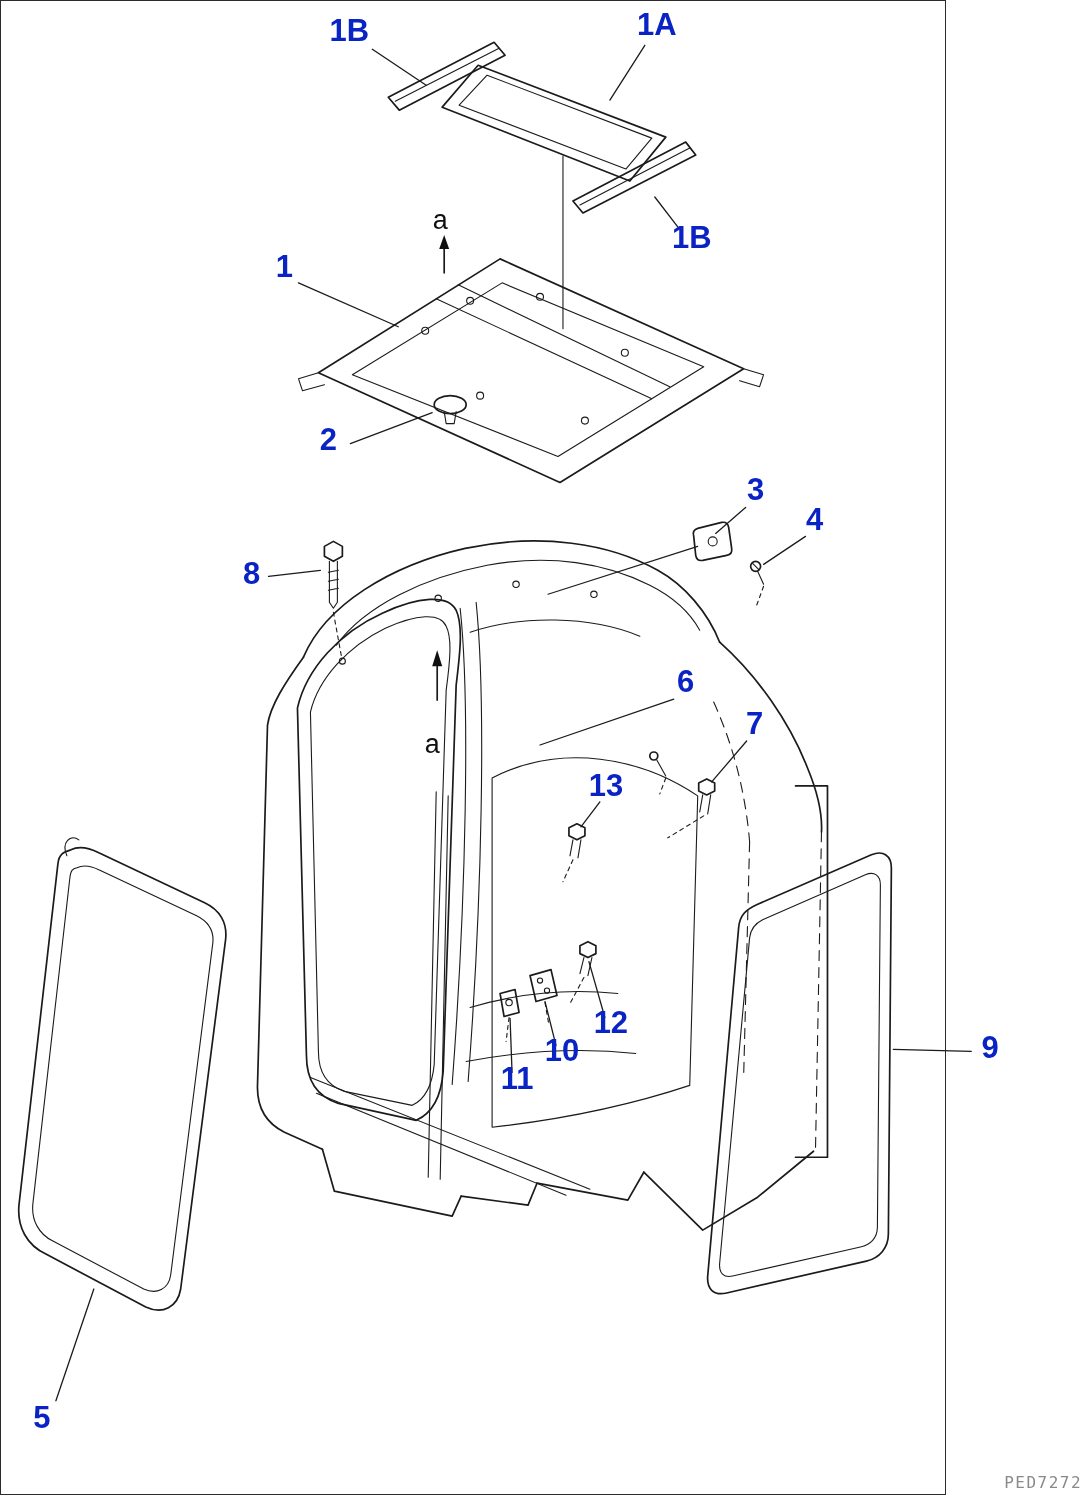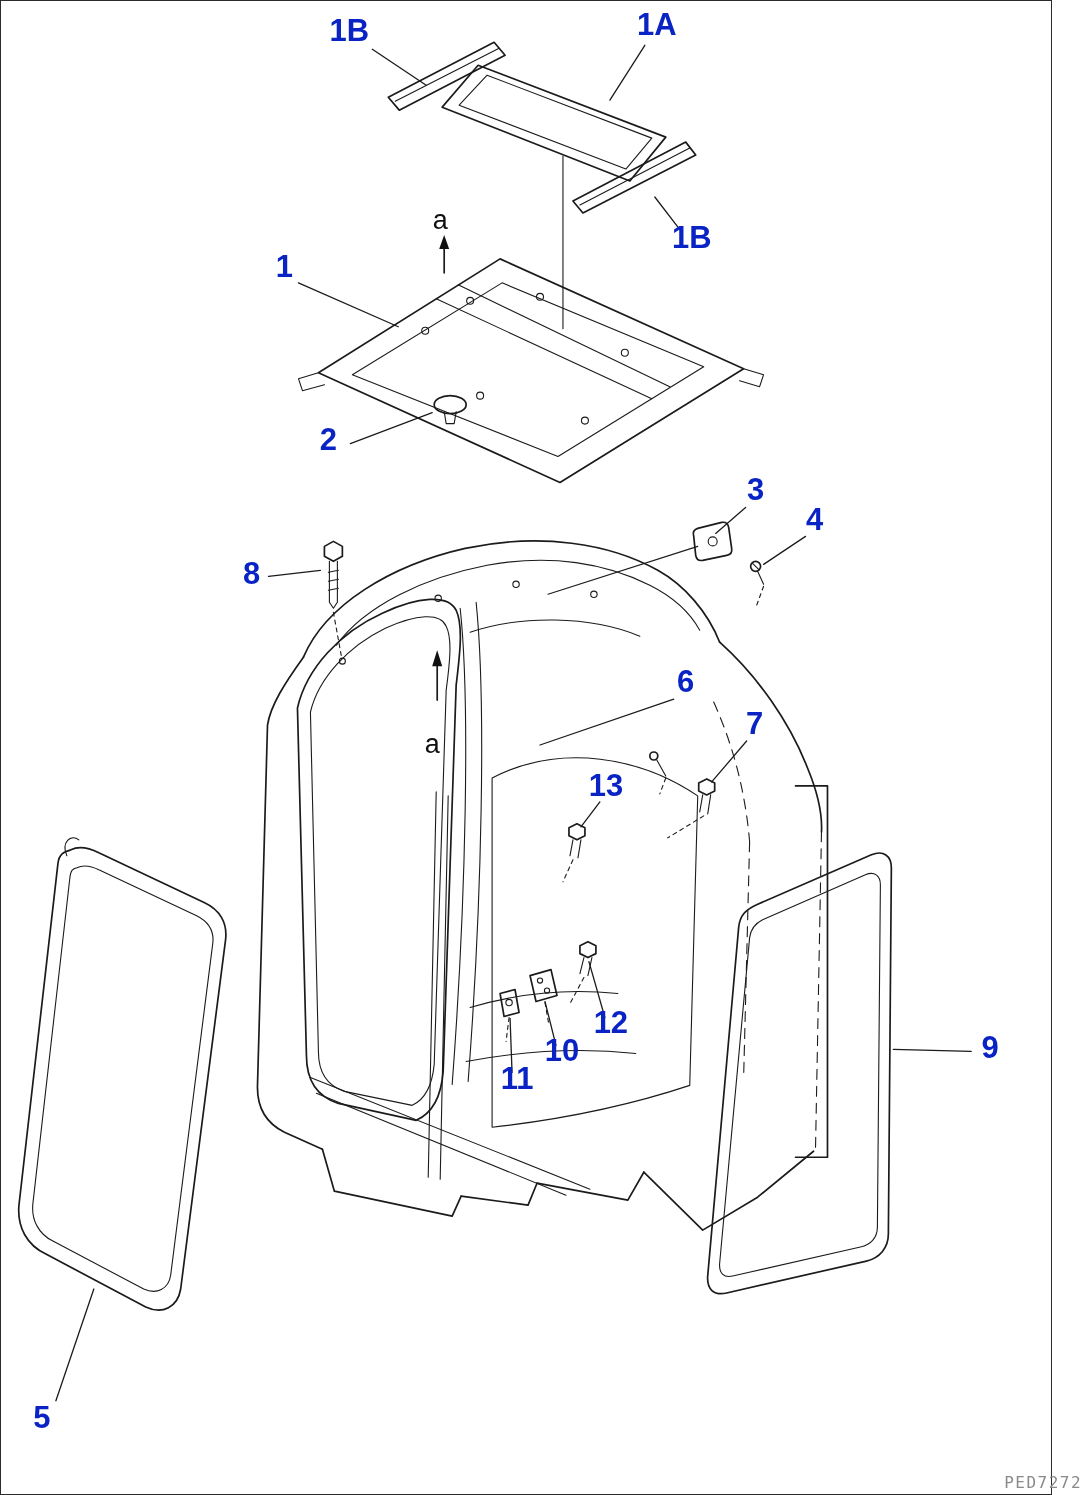--- a/index.html
+++ b/index.html
@@ -1,17 +1,17 @@
 <!DOCTYPE html>
 <html><head>
 <meta charset="utf-8">
 <style>
   html,body{margin:0;padding:0;background:#ffffff;}
   .page{
-    width:1052px;height:1495px;box-sizing:border-box;
+    width:946px;height:1495px;box-sizing:border-box;
     background:#ffffff;border:1px solid #2b2b2b;position:relative;
     font-family:"Liberation Sans",sans-serif;
   }
   svg{display:block;}
   .art{fill:none;stroke-width:1.7;stroke-linecap:round;stroke-linejoin:round;}
   .thin{stroke-width:1.1;}
   .dash{stroke-dasharray:10 7;}
   .dash2{stroke-dasharray:4 4;}
   .leaders{fill:none;stroke-width:1.3;stroke-linecap:round;}
   .part-label{font-family:"Liberation Sans",sans-serif;font-weight:bold;font-size:31px;}

